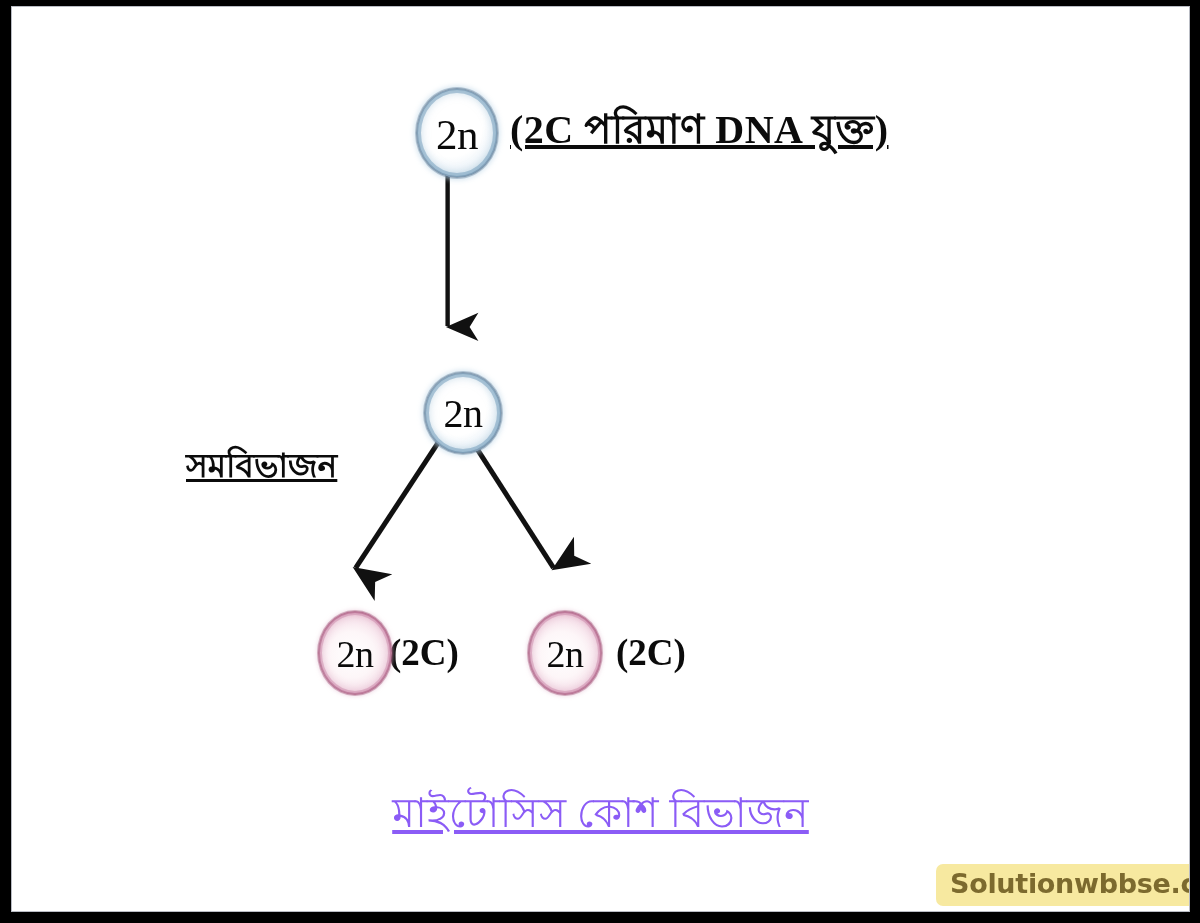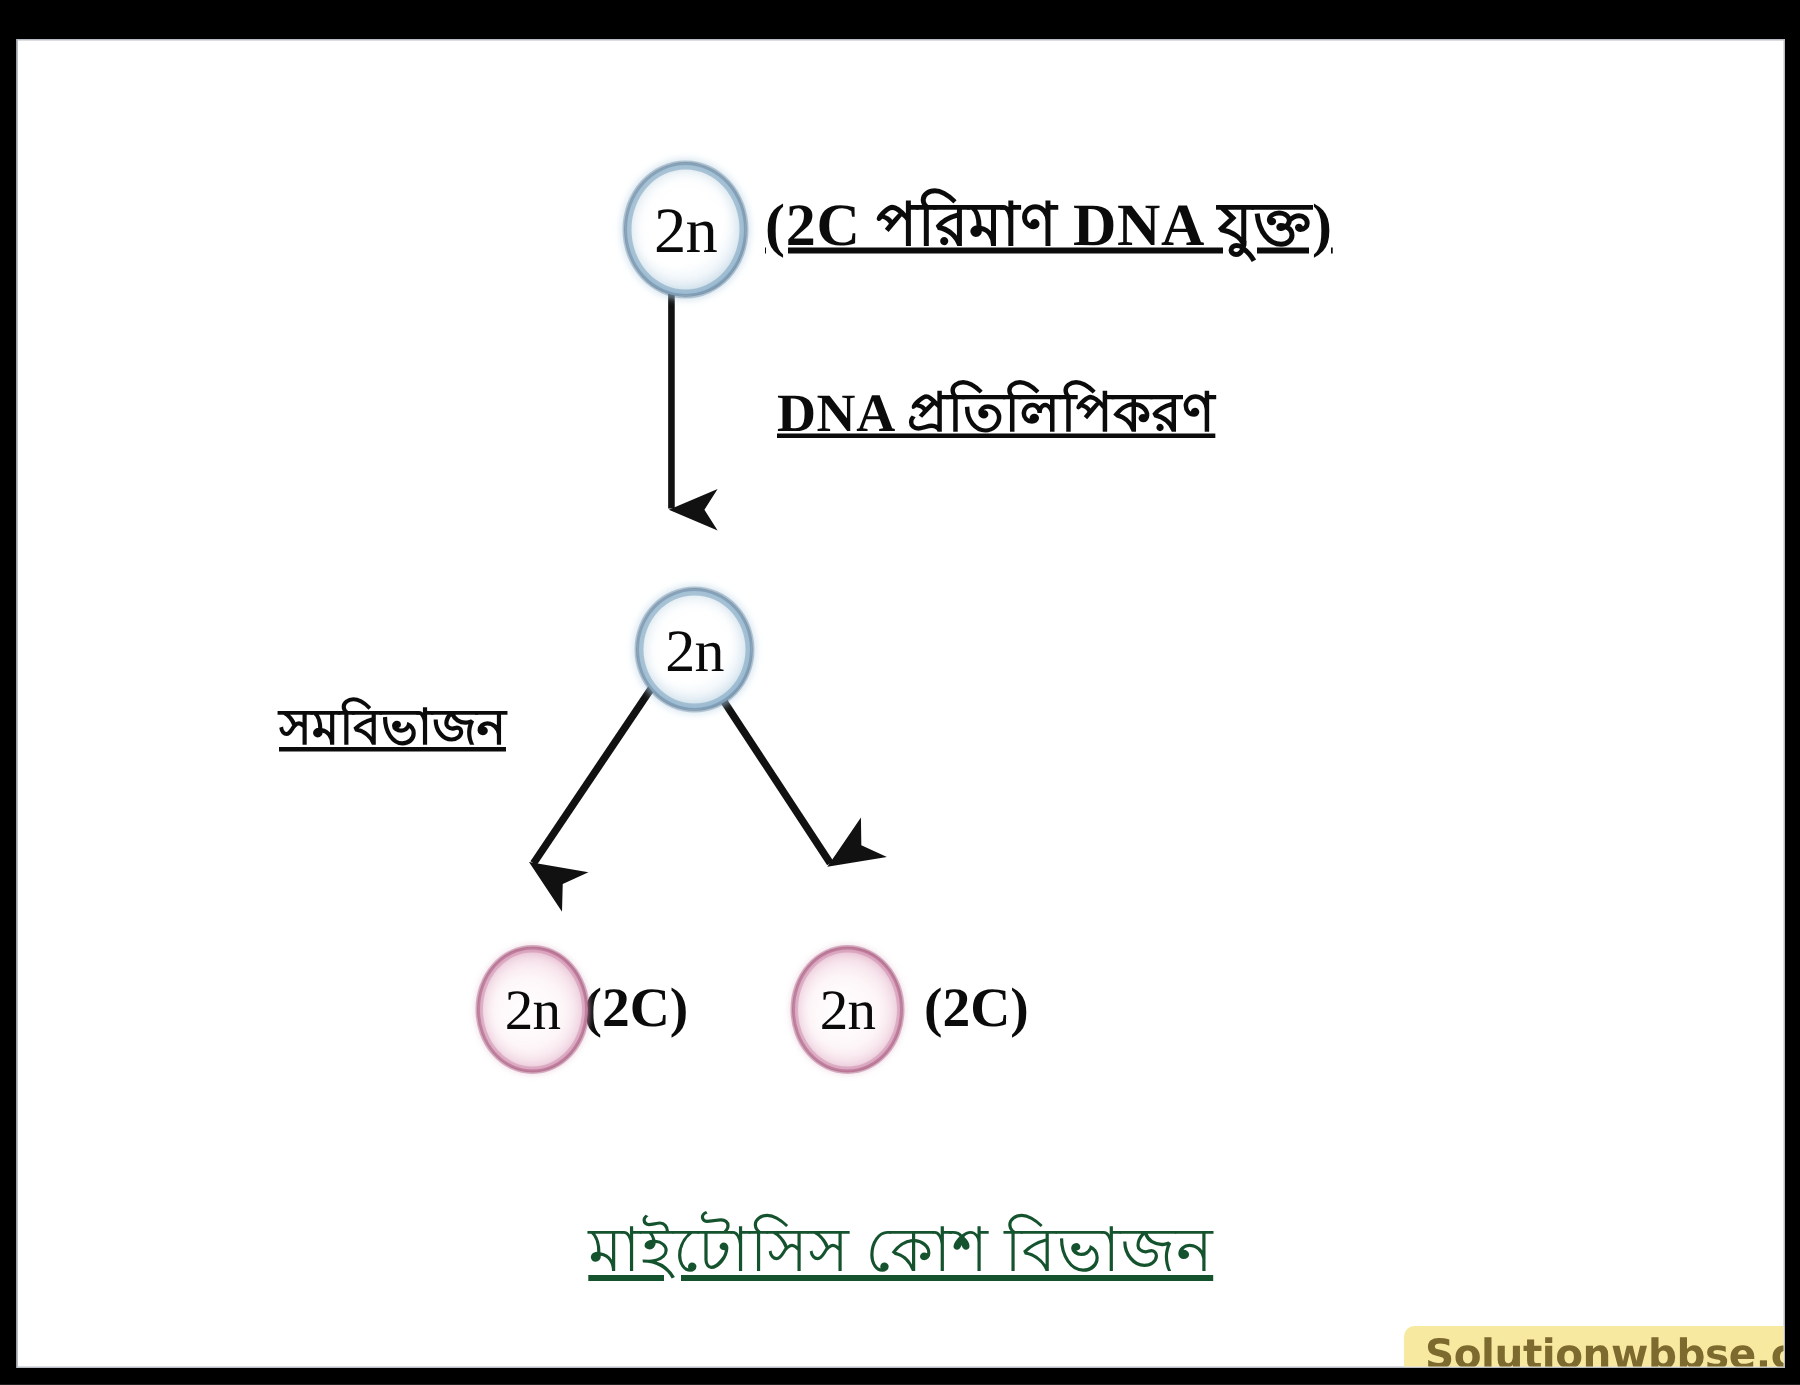--- a/index.html
+++ b/index.html
@@ -14,21 +14,21 @@
     font-family: "Liberation Serif", "DejaVu Serif", serif;
   }
 
   
   #figure-frame {
     position: relative;
     width: 1200px;
     height: 923px;
     box-sizing: border-box;
     background: #000000;
-    padding: 26px 10px 11px 11px;
+    padding: 6px 10px 11px 11px;
   }
   #figure-canvas {
     position: relative;
     width: 100%;
     height: 100%;
     box-sizing: border-box;
     background: #ffffff;
     border: 1px solid #b9bcc4;
     overflow: hidden;
   }
@@ -152,21 +152,21 @@
   #text-daughter-right-note {
     left: 604px; top: 627px;
     font-size: 37px;
     font-weight: 700;
   }
   #caption-main {
     left: 0; right: 0; top: 785px;
     text-align: center;
     font-size: 41px;
     font-weight: 400;
-    color: #14532d;
+    color: #8b5cf6;
     letter-spacing: 0.3px;
   }
 
   
   #arrow-layer {
     position: absolute;
     left: 0; top: 0;
     width: 100%;
     height: 100%;
     z-index: 2;
@@ -221,21 +221,20 @@
       <g>
         <line x1="460" y1="432" x2="542" y2="559" stroke="#111111" stroke-width="5" stroke-linecap="butt" marker-end="url(#head-diag-r)"></line>
       </g>
     </svg>
 
     <div class="cell cell-blue" id="cell-parent-g1">
       <span class="cell-label">2n</span>
     </div>
     <div class="dia-text bangla" id="text-row1-note">(2C পরিমাণ DNA যুক্ত)</div>
 
-    <div class="dia-text bangla" id="text-replication">DNA প্রতিলিপিকরণ</div>
 
     <div class="cell cell-blue" id="cell-parent-g2">
       <span class="cell-label">2n</span>
     </div>
 
     <div class="dia-text bangla" id="text-mitosis-stage">সমবিভাজন</div>
 
     <div class="cell cell-pink" id="cell-daughter-left">
       <span class="cell-label">2n</span>
     </div>

